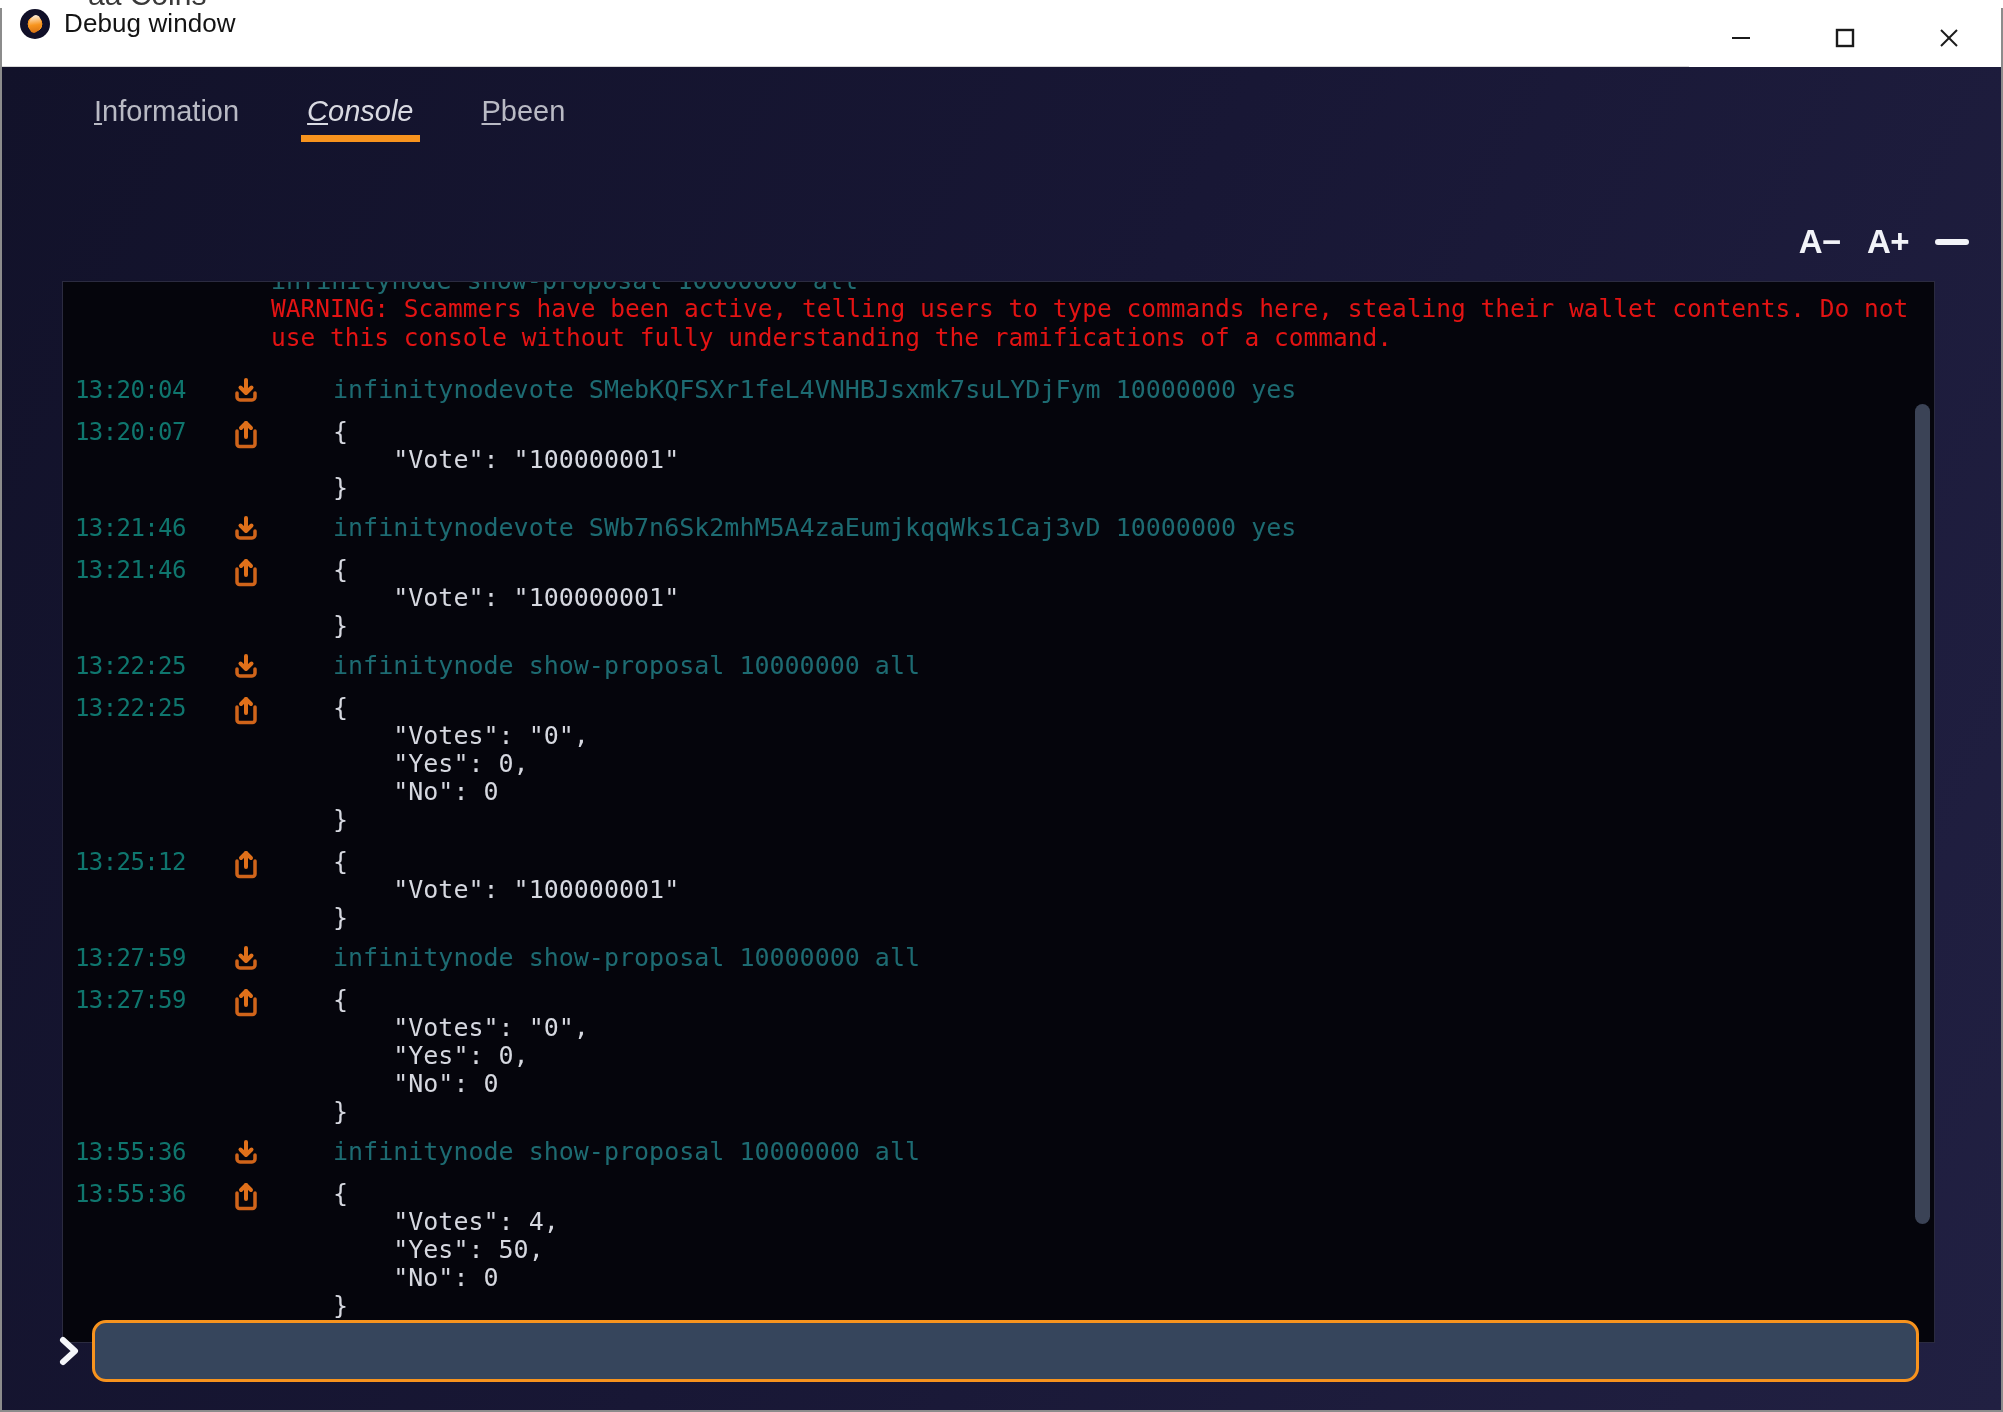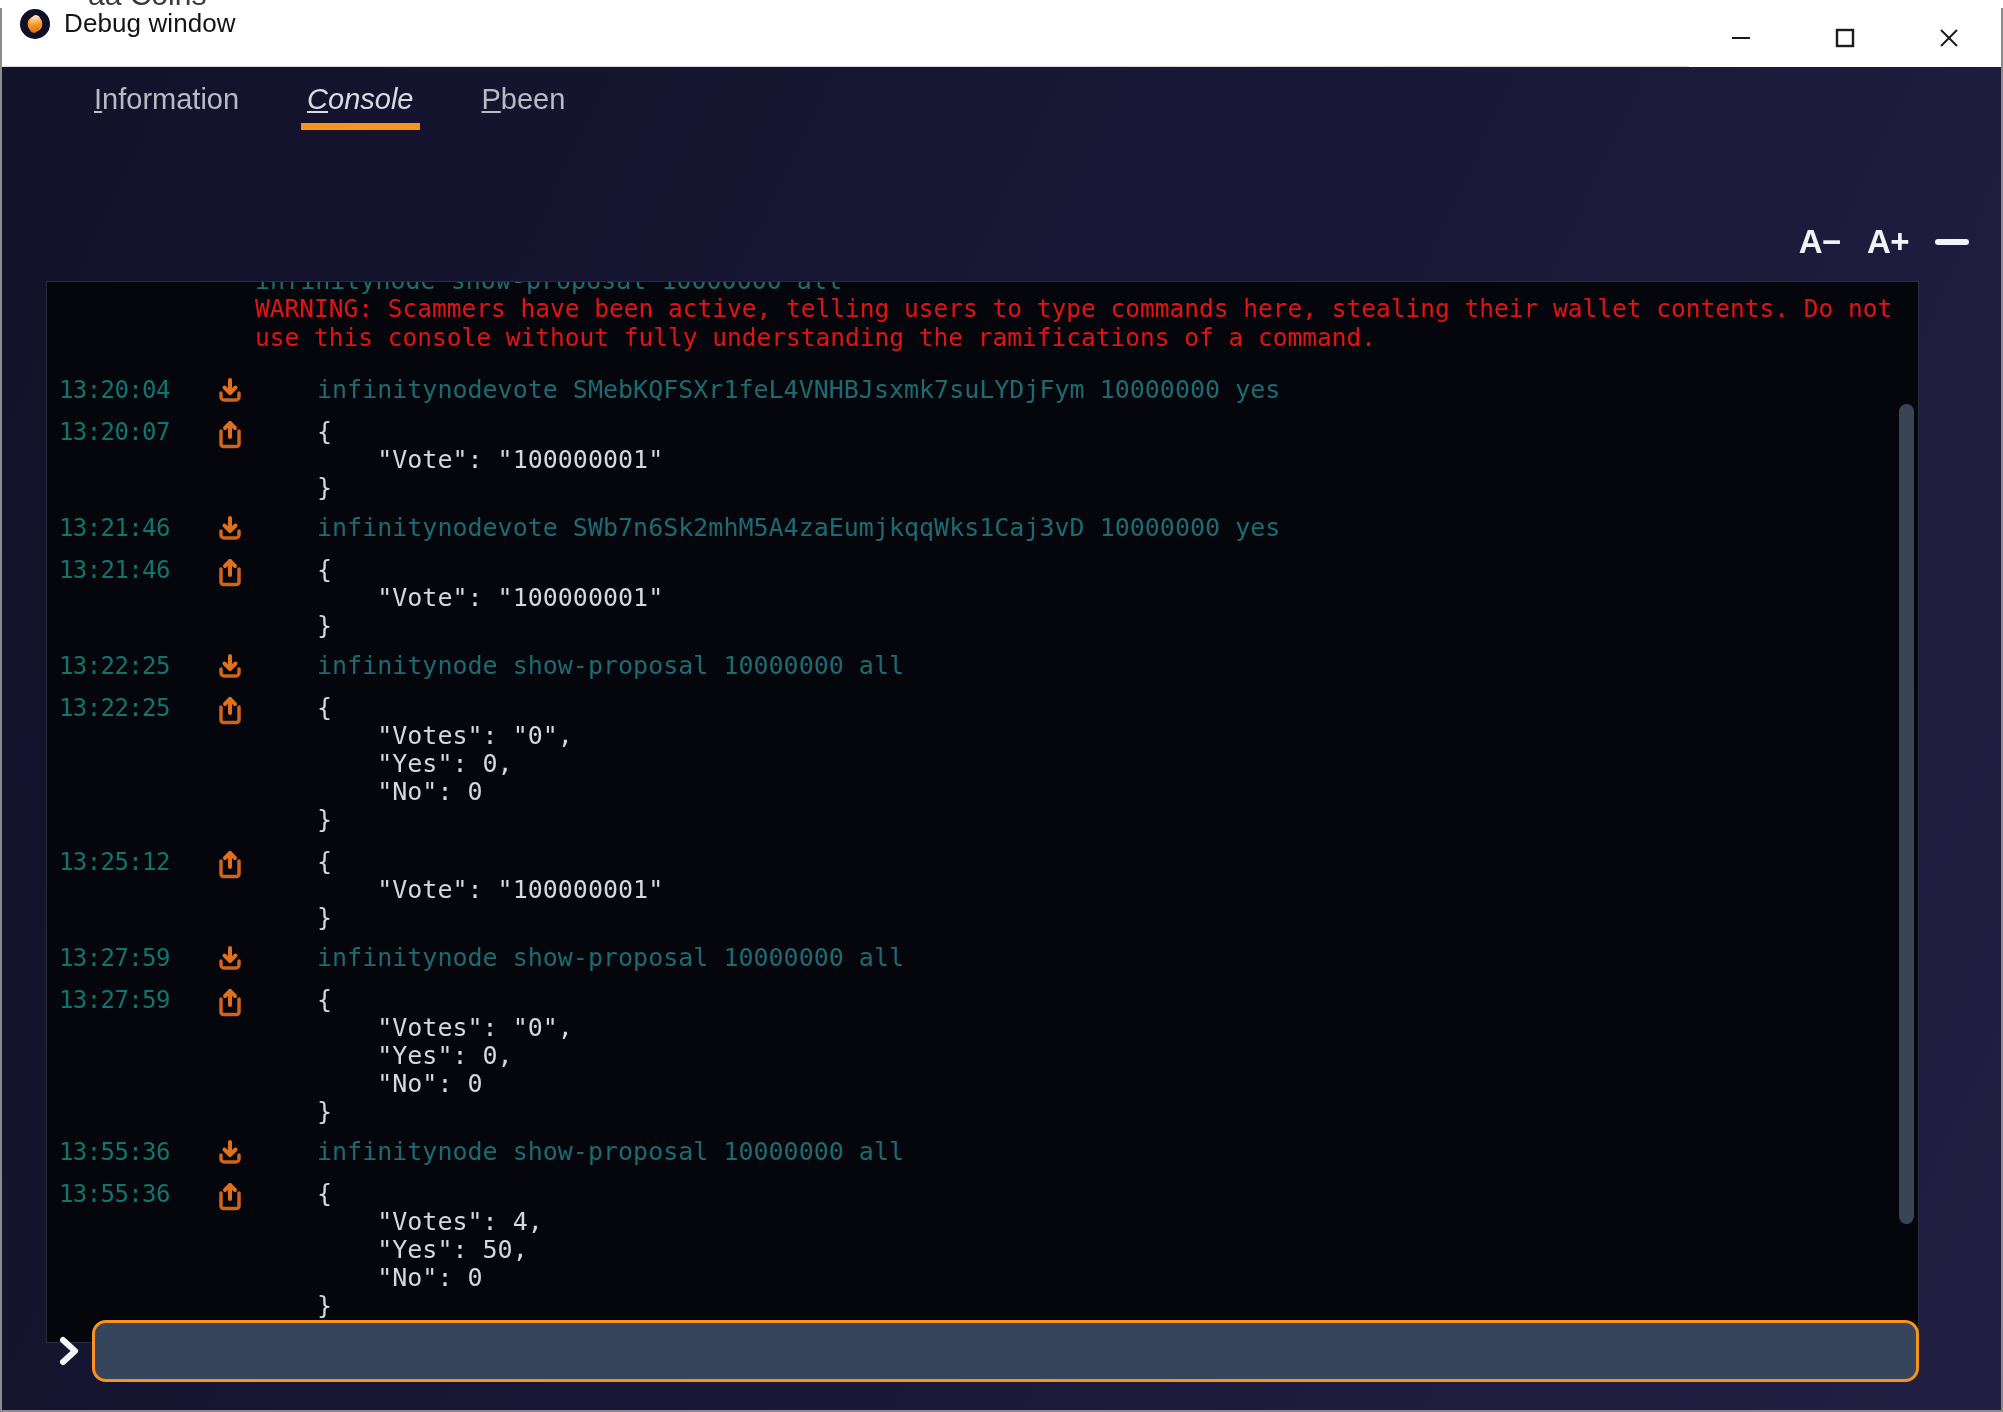--- a/index.html
+++ b/index.html
@@ -93,21 +93,21 @@
     position: relative;
     height: 1345px;
     background: linear-gradient(115deg, #12122a 0%, #181735 48%, #212042 100%);
   }
 
   
   .tabbar {
     position: relative;
     height: 72px;
     display: flex;
-    align-items: flex-start;
+    align-items: center;
     padding-left: 58px;
     gap: 0;
   }
   .tab {
     position: relative;
     padding: 16px 34px 0 34px;
     font-size: 29px;
     color: #b9bac4;
     cursor: pointer;
     white-space: nowrap;
@@ -143,21 +143,21 @@
   .ftdash {
     width: 34px; height: 6px;
     background: #f2f3f8;
     border-radius: 3px;
     cursor: pointer;
   }
 
   
   .console-wrap {
     position: absolute;
-    left: 44px; top: 214px;
+    left: 60px; top: 214px;
     width: 1873px; height: 1062px;
     background: #05050c;
     border: 1px solid #2b2b40;
     overflow: hidden;
   }
   .console-inner {
     position: relative;
     width: 100%; height: 100%;
     padding: 0;
   }

